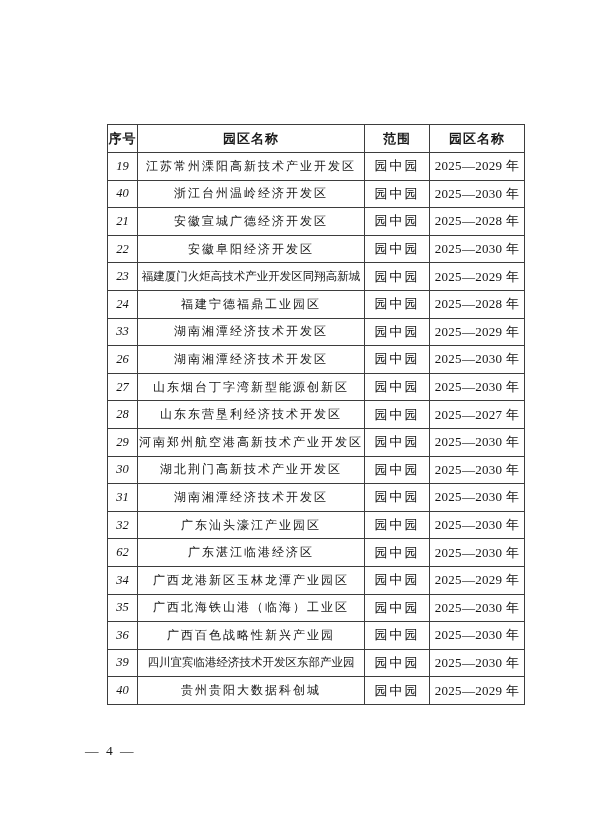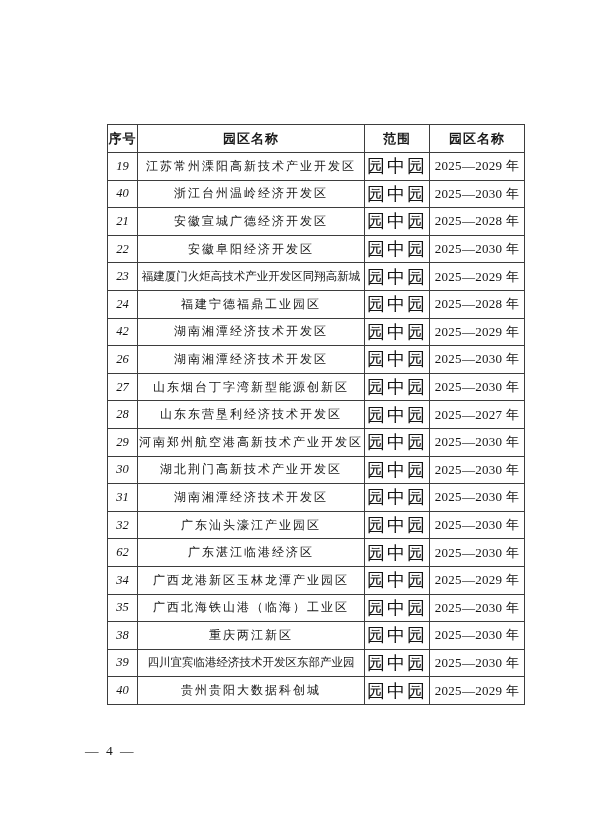--- a/index.html
+++ b/index.html
@@ -50,21 +50,21 @@
   }
   td.c-name {
     font-size: 12px;
     letter-spacing: 2px;
   }
   td.c-name.long {
     font-size: 11.5px;
     letter-spacing: 0;
   }
   td.c-scope {
-    font-size: 18px;
+    font-size: 13px;
     letter-spacing: 2px;
   }
   td.c-period {
     font-family: "Liberation Serif", serif;
     font-size: 13px;
     letter-spacing: 0.3px;
   }
   .page-footer {
     position: absolute;
     left: 85px;
@@ -126,21 +126,21 @@
           <td class="c-scope">园中园</td>
           <td class="c-period">2025—2029 年</td>
         </tr>
         <tr>
           <td class="c-no">24</td>
           <td class="c-name">福建宁德福鼎工业园区</td>
           <td class="c-scope">园中园</td>
           <td class="c-period">2025—2028 年</td>
         </tr>
         <tr>
-          <td class="c-no">42</td>
+          <td class="c-no">33</td>
           <td class="c-name">湖南湘潭经济技术开发区</td>
           <td class="c-scope">园中园</td>
           <td class="c-period">2025—2029 年</td>
         </tr>
         <tr>
           <td class="c-no">26</td>
           <td class="c-name">湖南湘潭经济技术开发区</td>
           <td class="c-scope">园中园</td>
           <td class="c-period">2025—2030 年</td>
         </tr>
@@ -192,22 +192,22 @@
           <td class="c-scope">园中园</td>
           <td class="c-period">2025—2029 年</td>
         </tr>
         <tr>
           <td class="c-no">35</td>
           <td class="c-name">广西北海铁山港（临海）工业区</td>
           <td class="c-scope">园中园</td>
           <td class="c-period">2025—2030 年</td>
         </tr>
         <tr>
-          <td class="c-no">38</td>
-          <td class="c-name">重庆两江新区</td>
+          <td class="c-no">36</td>
+          <td class="c-name">广西百色战略性新兴产业园</td>
           <td class="c-scope">园中园</td>
           <td class="c-period">2025—2030 年</td>
         </tr>
         <tr>
           <td class="c-no">39</td>
           <td class="c-name long">四川宜宾临港经济技术开发区东部产业园</td>
           <td class="c-scope">园中园</td>
           <td class="c-period">2025—2030 年</td>
         </tr>
         <tr>

